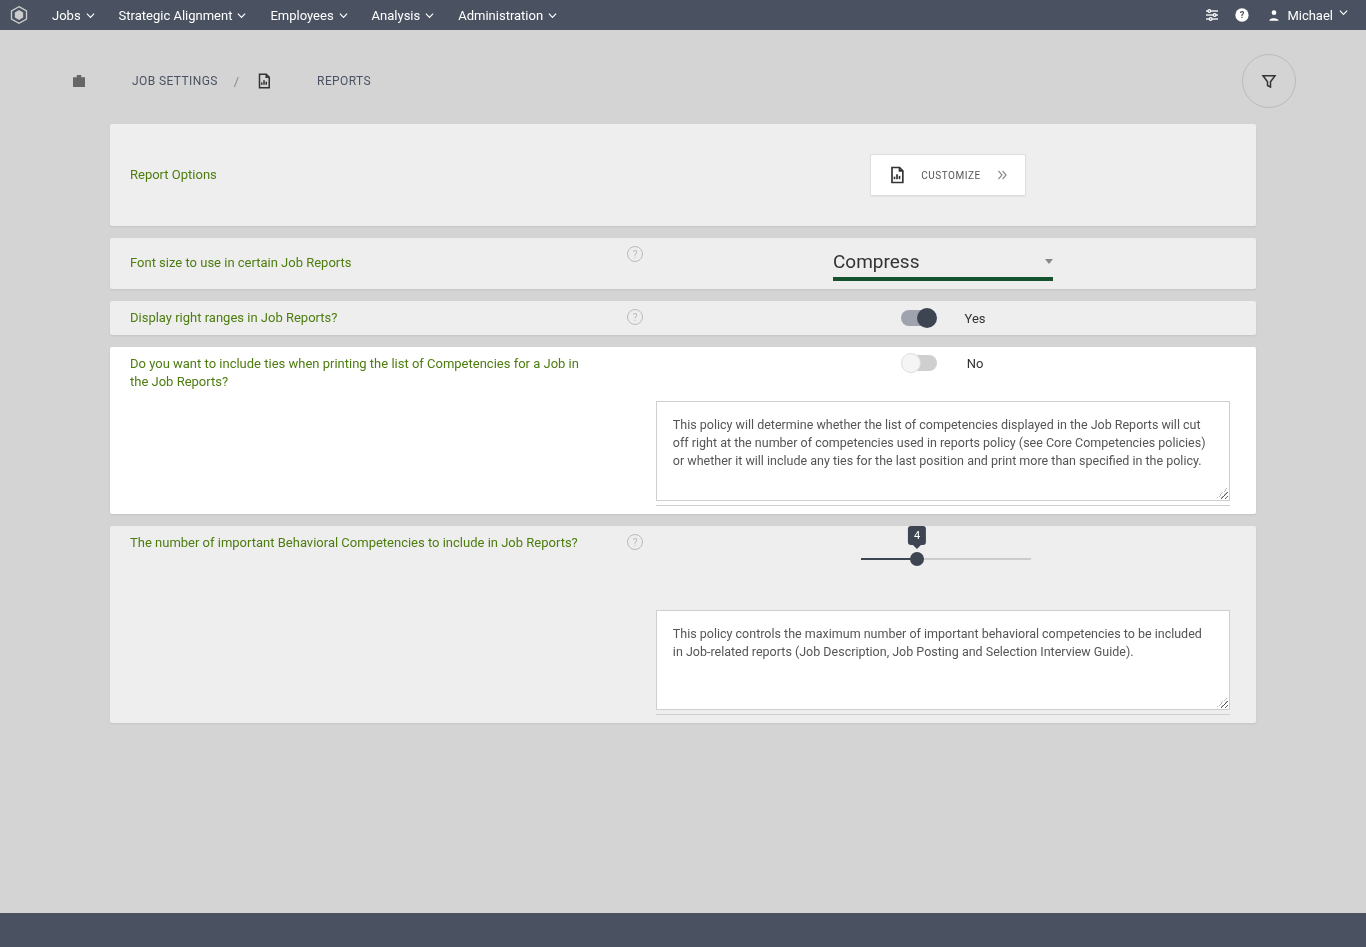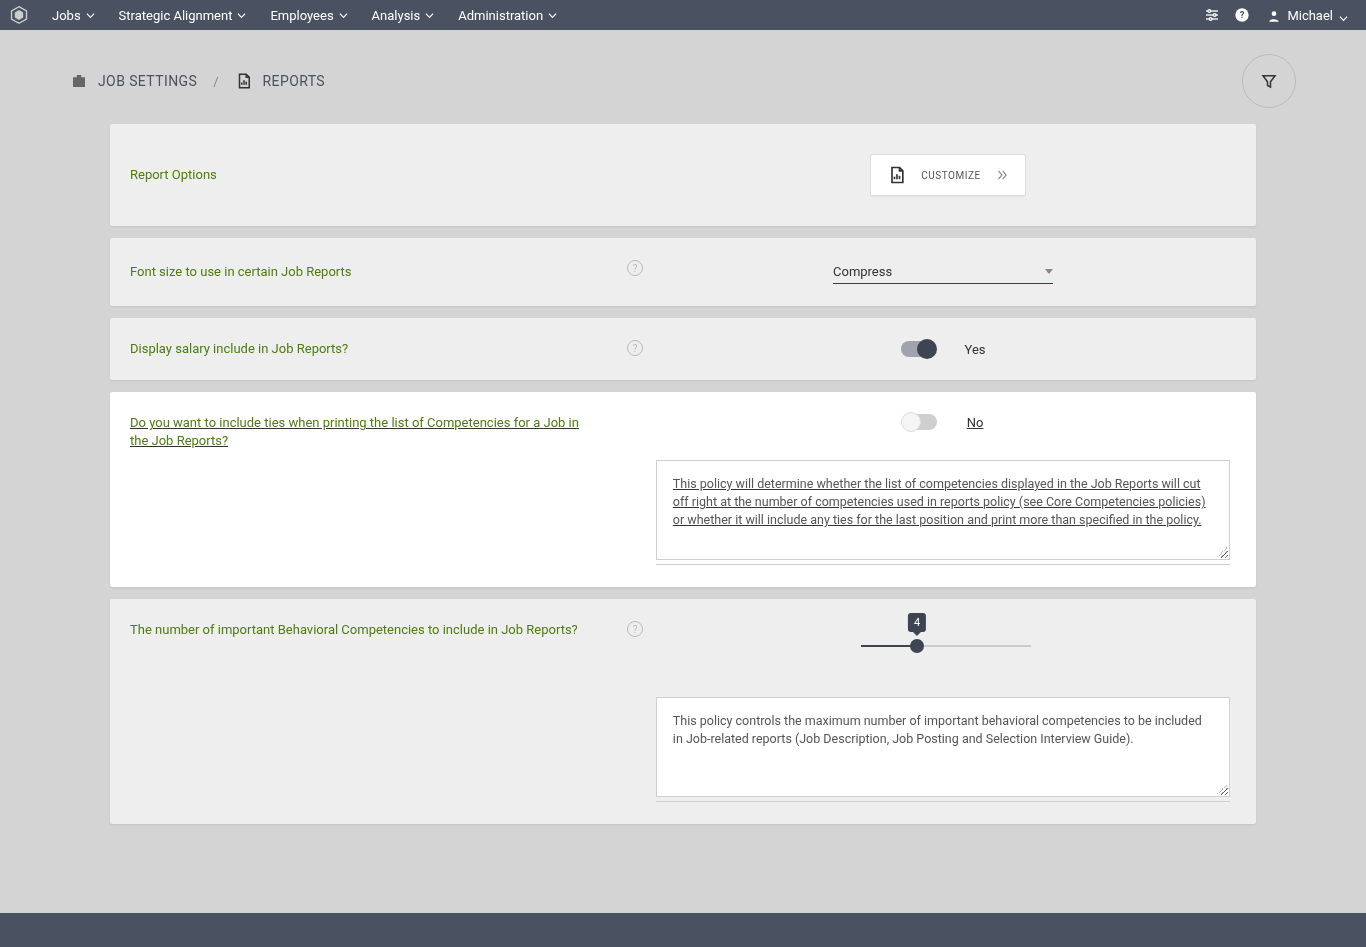--- a/index.html
+++ b/index.html
@@ -35,21 +35,21 @@
     height:23px;
   }
   .topnav .nav-item .chev { margin-left:5px; }
   .topnav .spacer { flex:1; }
   .topnav .nav-right { display:flex; align-items:center; }
   .topnav .icon-btn {
     width:30px; height:30px;
     display:flex; align-items:center; justify-content:center;
     cursor:pointer;
   }
-  .topnav .user { display:flex; align-items:flex-end; padding:0 10px; cursor:pointer; }
+  .topnav .user { display:flex; align-items:flex-start; padding:0 10px; cursor:pointer; }
   .topnav .user .u-icon { margin-right:6px; }
   .topnav .user .chev { margin-left:6px; }
 
   
   .page-shell {
     position:relative;
     height:calc(100% - 30px - 34px); 
     overflow-y:scroll;
     background:#d4d4d4;
   }
@@ -64,21 +64,21 @@
     padding:0 0 80px 0;
   }
 
   
   .crumb-row {
     display:flex;
     align-items:center;
     padding:24px 40px 16px 70px;
     color:#4a5261;
   }
-  .crumb-item { display:flex; align-items:center; font-size:14px; letter-spacing:0.4px; }
+  .crumb-item { display:flex; align-items:center; font-size:12px; letter-spacing:0.4px;gap:34px; }
   .crumb-item svg, .crumb-item .ci-icon { margin-right:10px; }
   .crumb-sep { margin:0 16px; color:#888; }
   .crumb-row .flex { flex:1; }
   .filter-circle {
     width:54px; height:54px;
     border:1px solid #bbb;
     border-radius:50%;
     display:flex; align-items:center; justify-content:center;
     margin-right:30px;
     cursor:pointer;
@@ -88,24 +88,24 @@
   
   .cards {
     padding:0 110px;
   }
   .card {
     background:#eeeeee;
     border-radius:2px;
     margin-bottom:12px;
     box-shadow:0 1px 2px rgba(0,0,0,0.08);
     display:flex;
-    padding:22px 20px;
+    padding:8px 20px;
     position:relative;
   }
-  .card.white { background:#fff;text-decoration:underline; }
+  .card.white { background:#fff; }
   .card .left {
     width:490px;
     padding-right:20px;
     display:flex;
     align-items:flex-start;
   }
   .card .left .label-text {
     font-size:13px;
     color:#4d7c0f;
     line-height:1.4;
@@ -150,29 +150,29 @@
   .customize-btn .cb-label {
     font-size:10px;
     letter-spacing:0.5px;
     color:#555;
     margin:0 14px;
   }
 
   
   .mat-select {
     border:none;
-    border-bottom:1px solid #14532d;
+    border-bottom:4px solid #14532d;
     background:transparent;
     width:220px;
     padding:4px 0;
     display:flex;
     align-items:center;
     justify-content:space-between;
     cursor:pointer;
-    font-size:13px;
+    font-size:19px;
     color:#333;
   }
   .mat-select .arrow {
     border-left:4px solid transparent;
     border-right:4px solid transparent;
     border-top:5px solid #888;
   }
 
   
   .toggle-row { display:flex; align-items:center; gap:30px; }
@@ -409,21 +409,21 @@
         <div class="right" style="justify-content:center;">
           <div class="mat-select">
             <span>Compress</span>
             <span class="arrow"></span>
           </div>
         </div>
       </div>
 
       <div class="card">
         <div class="left" style="align-items:center;">
-          <span class="label-text">Display salary include in Job Reports?</span>
+          <span class="label-text">Display right ranges in Job Reports?</span>
         </div>
         <div class="help-col">
           <div class="help-icon">?</div>
         </div>
         <div class="right" style="justify-content:center;">
           <div class="toggle-row">
             <div class="toggle on">
                 <div class="knob"></div>
               </div>
             <span class="toggle-label">Yes</span>

